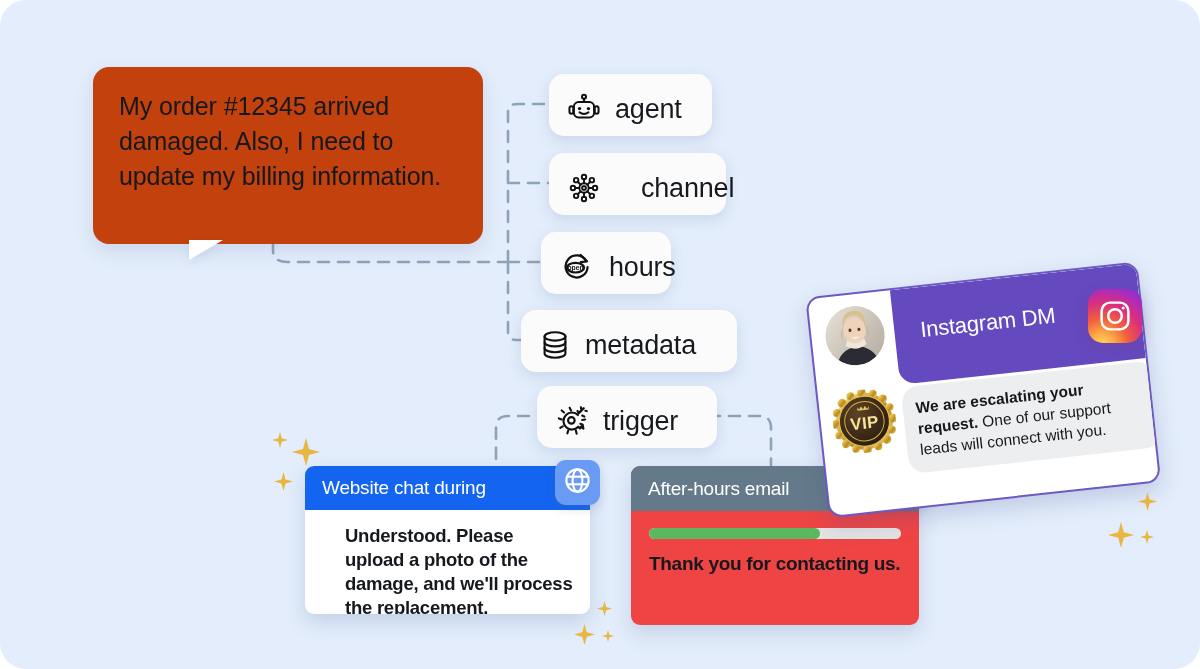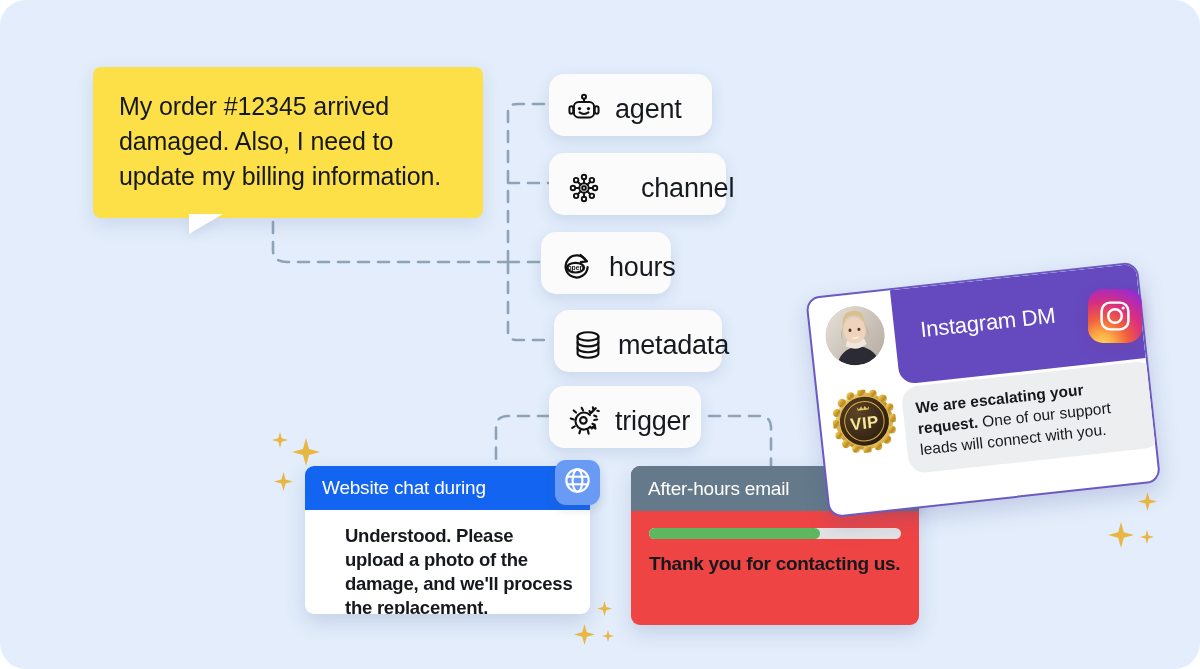--- a/index.html
+++ b/index.html
@@ -15,22 +15,22 @@
     background:#e3edfb;
     border-radius:26px;
     overflow:hidden;
   }
 
   
   #wires{position:absolute;left:0;top:0;width:1200px;height:669px;pointer-events:none;}
 
   
   #bubble{
-    position:absolute;left:93px;top:67px;width:390px;height:151px;
-    background:#fde047;border-radius:8px;
+    position:absolute;left:93px;top:67px;width:390px;height:177px;
+    background:#c2410c;border-radius:16px;
     box-shadow:0 7px 18px rgba(80,110,160,.16);
   }
   #bubble .txt{
     position:absolute;left:26px;right:18px;top:22px;
     font-size:25px;line-height:35px;color:#15181d;
     letter-spacing:-.1px;
   }
   #bubble .tail{
     position:absolute;left:96px;bottom:-16px;width:0;height:0;
     border-left:0 solid transparent;
@@ -224,33 +224,33 @@
       <svg width="36" height="36" viewBox="0 0 34 34" fill="none" stroke="#111" stroke-width="2.1" stroke-linecap="round">
         <path d="M25.6 11.2 A10.4 10.4 0 1 0 27 17.2"></path>
         <path d="M20.4 5.6 L26.4 11.6 L20.6 12.4" stroke-linejoin="round"></path>
         <ellipse cx="15.6" cy="17.6" rx="8.1" ry="4.6"></ellipse>
         <text x="15.6" y="19.4" font-family="Liberation Sans, sans-serif" font-size="6.4" font-weight="bold" fill="#111" stroke="none" text-anchor="middle">open</text>
       </svg>
     </span>
     <span class="lbl">hours</span>
   </div>
 
-  <div class="chip" id="chip3" style="left: 554px; top: 310px; width: 168px; box-sizing: border-box;">
+  <div class="chip" id="chip3" style="left: 521px; top: 310px; width: 216px; box-sizing: border-box;">
     <span>
       <svg width="32" height="32" viewBox="0 0 30 32" fill="none" stroke="#111" stroke-width="2.1" stroke-linecap="round">
         <ellipse cx="15" cy="7.4" rx="10.4" ry="4.2"></ellipse>
         <path d="M4.6 7.4 V24.6 C4.6 26.9 9.3 28.8 15 28.8 C20.7 28.8 25.4 26.9 25.4 24.6 V7.4"></path>
         <path d="M4.6 13.2 C4.6 15.5 9.3 17.4 15 17.4 C20.7 17.4 25.4 15.5 25.4 13.2"></path>
         <path d="M4.6 19.0 C4.6 21.3 9.3 23.2 15 23.2 C20.7 23.2 25.4 21.3 25.4 19.0"></path>
       </svg>
     </span>
     <span class="lbl">metadata</span>
   </div>
 
-  <div class="chip" id="chip4" style="left: 549px; top: 386px; width: 152px; box-sizing: border-box;">
+  <div class="chip" id="chip4" style="left: 537px; top: 386px; width: 180px; box-sizing: border-box;">
     <span>
       <svg width="34" height="34" viewBox="0 0 32 32" fill="none" stroke="#111" stroke-width="2" stroke-linecap="round" stroke-linejoin="round">
         <path d="M21.6 10.4 A8 8 0 1 0 21.9 21.4 L23.4 23 L24.6 21.2 L26.5 21.8 L26.1 19.6 L23.9 18.6"></path>
         <path d="M13.8 3.6 l1.3 2.6 M6.3 6.1 l2.2 1.9 M3.6 13.6 l2.7 .9 M4.9 22.4 l2.4 -1.4 M11.6 27.6 l.9 -2.7 M20.4 27.9 l-.7 -2.8 M26.8 23.1 l-2.5 -1.3 M28.4 14.6 l-2.8 .5"></path>
         <circle cx="15.4" cy="15.4" r="3.1"></circle>
         <path d="M22.6 8.4 l4.4 -4.4" stroke-width="2.2"></path>
         <path d="M21.2 6.6 l.9 2.0 M25.6 10.9 l2.0 .9 M28.6 6.4 l1.3 .2 M24.4 3.2 l.2 1.4"></path>
       </svg>
     </span>
     <span class="lbl">trigger</span>

